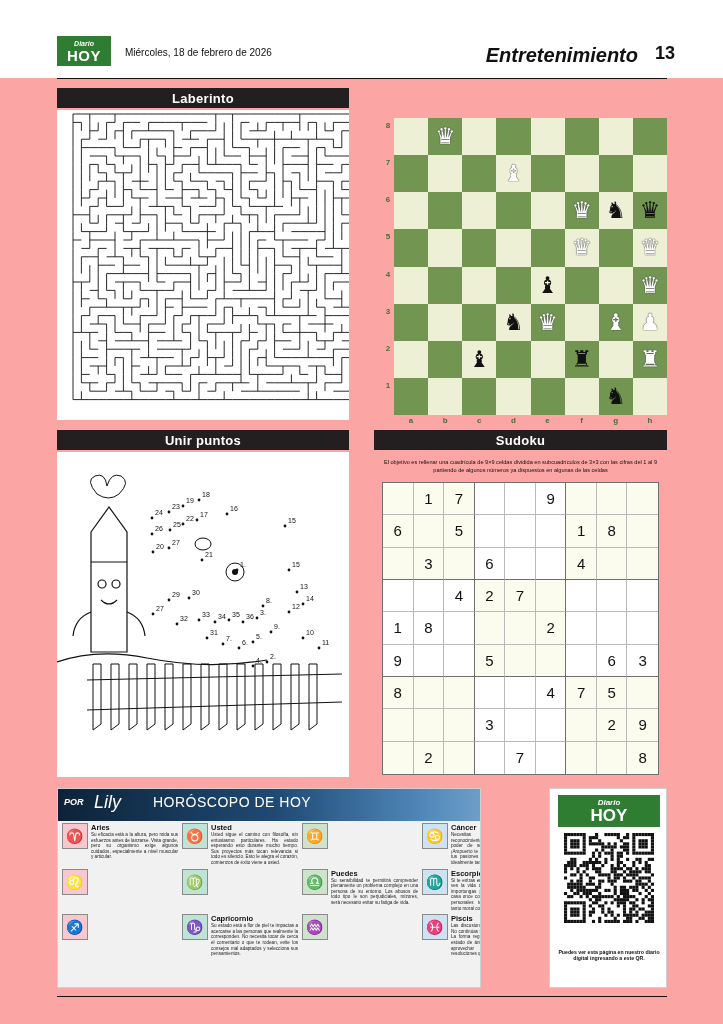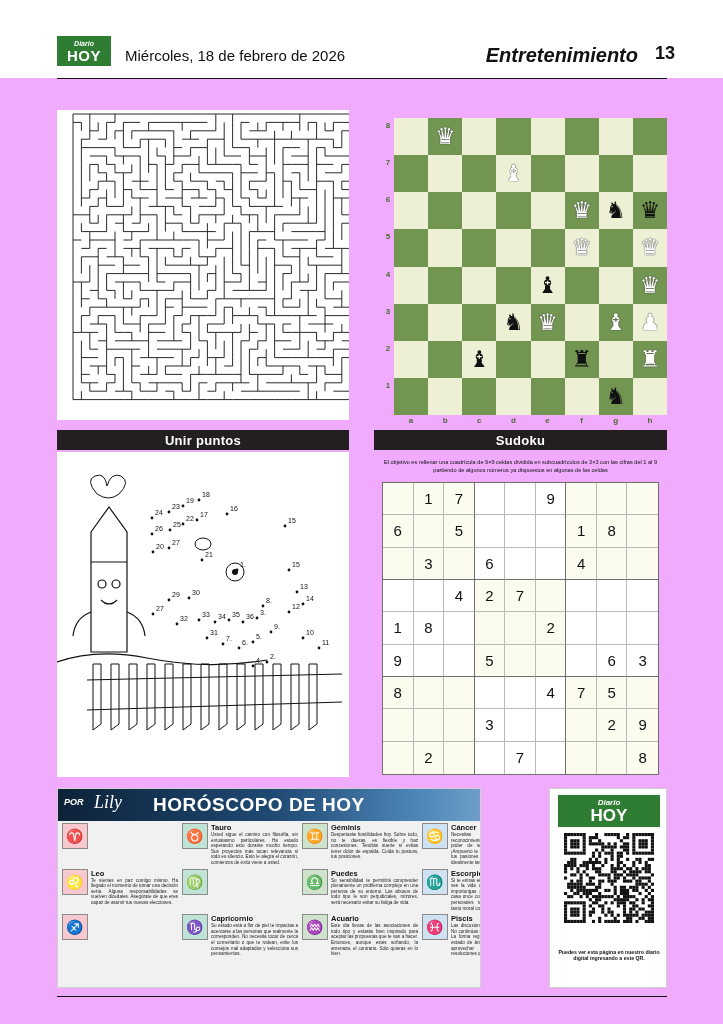--- a/index.html
+++ b/index.html
@@ -5,38 +5,38 @@
   * { box-sizing: border-box; }
   html, body { margin:0; padding:0; }
   body {
     width: 723px; height: 1024px;
     background: #ffffff;
     font-family: "Liberation Sans", sans-serif;
     color: #111;
     position: relative;
     overflow: hidden;
   }
-  .page { position:absolute; inset:0; background:#f0abfc; }
+  .page { position:absolute; inset:0; background:#fca5a5; }
 
   
   .masthead {
     position:absolute; left:0; top:0; width:723px; height:78px;
     background:#fff;
   }
   .logo {
     position:absolute; left:57px; top:36px; width:54px; height:30px;
     background:#2f7d32; border:1px solid #2f7d32;
     display:flex; flex-direction:column; align-items:center; justify-content:center;
     color:#fff;
   }
   .logo .l1 { font-size:7px; font-weight:bold; line-height:8px; font-style:italic;}
   .logo .l2 { font-size:15px; font-weight:bold; line-height:15px; letter-spacing:0.5px;}
   .date {
     position:absolute; left:125px; top:47px;
-    font-size:15px; color:#111;
+    font-size:10px; color:#111;
   }
   .section-name {
     position:absolute; right:85px; top:44px;
     font-size:20px; font-style:italic; font-weight:bold; color:#111;
   }
   .page-num {
     position:absolute; right:48px; top:43px;
     font-size:18px; font-weight:bold; color:#111;
   }
   .rule-top {
@@ -117,24 +117,24 @@
   .horo-head {
     position:absolute; left:0; top:0; width:484px; height:32px;
     background:linear-gradient(90deg,#0d2238 0%, #1f4a74 45%, #4f87ba 75%, #8fb6d6 100%);
   }
   .horo-por {
     position:absolute; left:6px; top:8px; font-size:9px; font-weight:bold;
     color:#ffffff; font-style:italic;
   }
   .horo-lily {
     position:absolute; left:36px; top:3px; font-size:18px; color:#ffffff;
-    font-family:Liberation Serif, serif; font-style:italic;
+    font-family:Liberation Sans, sans-serif; font-style:italic;
   }
   .horo-title {
-    position:absolute; left:95px; top:5px; font-size:19px; font-weight:bold;
+    position:absolute; left:95px; top:5px; font-size:14px; font-weight:normal;
     color:#ffffff; letter-spacing:0.5px;
   }
   .horo-grid {
     position:absolute; left:4px; top:34px; width:476px;
     display:grid; grid-template-columns:repeat(4,1fr); gap:3px 4px;
   }
   .sign { display:flex; gap:3px; }
   .sign-ico {
     width:26px; height:26px; flex:0 0 26px; border:1px solid #8a8a8a;
     display:flex; align-items:center; justify-content:center; font-size:14px; color:#333;
@@ -172,20 +172,21 @@
     <div class="logo">
       <div class="l1">Diario</div>
       <div class="l2">HOY</div>
     </div>
     <div class="date">Miércoles, 18 de febrero de 2026</div>
     <div class="section-name">Entretenimiento</div>
     <div class="page-num">13</div>
   </div>
   <div class="rule-top"></div>
 
+  <div class="banner" style="left:57px; top:88px; width:292px; height:20px;">Laberinto</div>
   <div class="banner" style="left:374px; top:430px; width:293px; height:20px;">Sudoku</div>
   <div class="banner" style="left:57px; top:430px; width:292px; height:20px;">Unir puntos</div>
 
   <div class="maze-box">
     <svg class="maze-svg" id="maze-svg" width="292" height="300" viewBox="0 0 292 300">
         <path d="M16 4h8.4M16 4v8.4M24.4 4h8.4M32.8 4h8.4M32.8 4v8.4M41.2 4h8.4M49.6 4h8.4M58 4h8.4M58 4v8.4M66.4 4h8.4M74.80000000000001 4h8.4M83.2 4h8.4M91.60000000000001 4h8.4M100 4h8.4M108.4 4h8.4M116.80000000000001 4h8.4M125.2 4h8.4M133.60000000000002 4h8.4M142 4h8.4M150.4 4h8.4M158.8 4h8.4M158.8 4v8.4M167.20000000000002 4h8.4M175.6 4h8.4M175.6 4v8.4M184 4h8.4M192.4 4h8.4M200.8 4h8.4M209.20000000000002 4h8.4M217.60000000000002 4h8.4M226 4h8.4M234.4 4h8.4M242.8 4h8.4M242.8 4v8.4M251.20000000000002 4h8.4M259.6 4h8.4M268 4h8.4M276.40000000000003 4h8.4M284.8 4h8.4M293.2 4h8.4M301.59999999999997 4v8.4M16 12.4h8.4M16 12.4v8.4M24.4 12.4v8.4M32.8 12.4v8.4M41.2 12.4v8.4M49.6 12.4h8.4M49.6 12.4v8.4M66.4 12.4h8.4M66.4 12.4v8.4M74.80000000000001 12.4h8.4M91.60000000000001 12.4h8.4M91.60000000000001 12.4v8.4M100 12.4h8.4M108.4 12.4h8.4M116.80000000000001 12.4h8.4M125.2 12.4h8.4M125.2 12.4v8.4M133.60000000000002 12.4h8.4M142 12.4h8.4M158.8 12.4v8.4M167.20000000000002 12.4v8.4M175.6 12.4v8.4M184 12.4h8.4M184 12.4v8.4M200.8 12.4v8.4M209.20000000000002 12.4h8.4M209.20000000000002 12.4v8.4M217.60000000000002 12.4h8.4M226 12.4h8.4M226 12.4v8.4M234.4 12.4h8.4M242.8 12.4v8.4M251.20000000000002 12.4h8.4M251.20000000000002 12.4v8.4M259.6 12.4v8.4M268 12.4v8.4M276.40000000000003 12.4h8.4M276.40000000000003 12.4v8.4M284.8 12.4h8.4M293.2 12.4h8.4M301.59999999999997 12.4v8.4M16 20.8v8.4M32.8 20.8h8.4M32.8 20.8v8.4M49.6 20.8v8.4M58 20.8h8.4M58 20.8v8.4M66.4 20.8v8.4M74.80000000000001 20.8h8.4M74.80000000000001 20.8v8.4M83.2 20.8h8.4M91.60000000000001 20.8h8.4M100 20.8h8.4M108.4 20.8h8.4M116.80000000000001 20.8v8.4M133.60000000000002 20.8h8.4M133.60000000000002 20.8v8.4M142 20.8h8.4M150.4 20.8h8.4M167.20000000000002 20.8v8.4M175.6 20.8v8.4M184 20.8v8.4M192.4 20.8h8.4M200.8 20.8h8.4M217.60000000000002 20.8v8.4M234.4 20.8v8.4M259.6 20.8v8.4M268 20.8h8.4M284.8 20.8h8.4M284.8 20.8v8.4M301.59999999999997 20.8v8.4M16 29.200000000000003v8.4M24.4 29.200000000000003h8.4M24.4 29.200000000000003v8.4M41.2 29.200000000000003h8.4M66.4 29.200000000000003v8.4M83.2 29.200000000000003h8.4M83.2 29.200000000000003v8.4M91.60000000000001 29.200000000000003h8.4M91.60000000000001 29.200000000000003v8.4M100 29.200000000000003h8.4M108.4 29.200000000000003v8.4M116.80000000000001 29.200000000000003v8.4M125.2 29.200000000000003h8.4M133.60000000000002 29.200000000000003h8.4M150.4 29.200000000000003h8.4M150.4 29.200000000000003v8.4M158.8 29.200000000000003h8.4M167.20000000000002 29.200000000000003v8.4M175.6 29.200000000000003v8.4M184 29.200000000000003h8.4M192.4 29.200000000000003h8.4M200.8 29.200000000000003h8.4M200.8 29.200000000000003v8.4M209.20000000000002 29.200000000000003h8.4M217.60000000000002 29.200000000000003h8.4M217.60000000000002 29.200000000000003v8.4M226 29.200000000000003h8.4M234.4 29.200000000000003h8.4M242.8 29.200000000000003h8.4M251.20000000000002 29.200000000000003h8.4M251.20000000000002 29.200000000000003v8.4M259.6 29.200000000000003h8.4M268 29.200000000000003h8.4M276.40000000000003 29.200000000000003v8.4M284.8 29.200000000000003v8.4M293.2 29.200000000000003v8.4M301.59999999999997 29.200000000000003v8.4M16 37.6v8.4M24.4 37.6h8.4M24.4 37.6v8.4M32.8 37.6h8.4M41.2 37.6h8.4M49.6 37.6h8.4M58 37.6v8.4M66.4 37.6h8.4M74.80000000000001 37.6h8.4M91.60000000000001 37.6v8.4M100 37.6v8.4M116.80000000000001 37.6h8.4M116.80000000000001 37.6v8.4M133.60000000000002 37.6h8.4M133.60000000000002 37.6v8.4M142 37.6h8.4M150.4 37.6v8.4M158.8 37.6v8.4M167.20000000000002 37.6v8.4M175.6 37.6h8.4M184 37.6h8.4M192.4 37.6v8.4M209.20000000000002 37.6v8.4M217.60000000000002 37.6v8.4M226 37.6h8.4M226 37.6v8.4M234.4 37.6h8.4M251.20000000000002 37.6v8.4M259.6 37.6h8.4M259.6 37.6v8.4M268 37.6v8.4M276.40000000000003 37.6h8.4M293.2 37.6v8.4M301.59999999999997 37.6v8.4M16 46v8.4M24.4 46v8.4M32.8 46h8.4M41.2 46h8.4M49.6 46v8.4M58 46h8.4M66.4 46h8.4M66.4 46v8.4M74.80000000000001 46h8.4M83.2 46v8.4M91.60000000000001 46v8.4M100 46h8.4M108.4 46v8.4M116.80000000000001 46h8.4M116.80000000000001 46v8.4M125.2 46h8.4M142 46v8.4M150.4 46v8.4M158.8 46v8.4M167.20000000000002 46h8.4M175.6 46h8.4M192.4 46h8.4M192.4 46v8.4M200.8 46h8.4M209.20000000000002 46v8.4M217.60000000000002 46v8.4M226 46v8.4M234.4 46h8.4M242.8 46h8.4M251.20000000000002 46v8.4M259.6 46v8.4M268 46h8.4M276.40000000000003 46h8.4M284.8 46h8.4M293.2 46v8.4M301.59999999999997 46v8.4M16 54.400000000000006v8.4M24.4 54.400000000000006v8.4M32.8 54.400000000000006h8.4M32.8 54.400000000000006v8.4M41.2 54.400000000000006v8.4M49.6 54.400000000000006h8.4M58 54.400000000000006v8.4M74.80000000000001 54.400000000000006v8.4M83.2 54.400000000000006v8.4M91.60000000000001 54.400000000000006h8.4M91.60000000000001 54.400000000000006v8.4M100 54.400000000000006v8.4M108.4 54.400000000000006h8.4M108.4 54.400000000000006v8.4M125.2 54.400000000000006h8.4M125.2 54.400000000000006v8.4M133.60000000000002 54.400000000000006h8.4M142 54.400000000000006v8.4M150.4 54.400000000000006h8.4M158.8 54.400000000000006h8.4M167.20000000000002 54.400000000000006h8.4M175.6 54.400000000000006h8.4M184 54.400000000000006v8.4M192.4 54.400000000000006h8.4M209.20000000000002 54.400000000000006v8.4M226 54.400000000000006h8.4M226 54.400000000000006v8.4M234.4 54.400000000000006h8.4M242.8 54.400000000000006h8.4M251.20000000000002 54.400000000000006v8.4M259.6 54.400000000000006h8.4M259.6 54.400000000000006v8.4M268 54.400000000000006h8.4M284.8 54.400000000000006h8.4M284.8 54.400000000000006v8.4M301.59999999999997 54.400000000000006v8.4M16 62.800000000000004v8.4M24.4 62.800000000000004v8.4M32.8 62.800000000000004v8.4M41.2 62.800000000000004h8.4M49.6 62.800000000000004v8.4M58 62.800000000000004h8.4M66.4 62.800000000000004h8.4M66.4 62.800000000000004v8.4M83.2 62.800000000000004v8.4M100 62.800000000000004v8.4M108.4 62.800000000000004v8.4M116.80000000000001 62.800000000000004h8.4M116.80000000000001 62.800000000000004v8.4M133.60000000000002 62.800000000000004v8.4M142 62.800000000000004h8.4M150.4 62.800000000000004h8.4M158.8 62.800000000000004h8.4M167.20000000000002 62.800000000000004h8.4M175.6 62.800000000000004v8.4M184 62.800000000000004h8.4M184 62.800000000000004v8.4M192.4 62.800000000000004h8.4M209.20000000000002 62.800000000000004h8.4M209.20000000000002 62.800000000000004v8.4M217.60000000000002 62.800000000000004v8.4M226 62.800000000000004v8.4M234.4 62.800000000000004h8.4M242.8 62.800000000000004v8.4M251.20000000000002 62.800000000000004v8.4M259.6 62.800000000000004v8.4M268 62.800000000000004h8.4M276.40000000000003 62.800000000000004h8.4M293.2 62.800000000000004h8.4M293.2 62.800000000000004v8.4M301.59999999999997 62.800000000000004v8.4M16 71.2v8.4M24.4 71.2v8.4M41.2 71.2h8.4M41.2 71.2v8.4M49.6 71.2h8.4M58 71.2v8.4M66.4 71.2v8.4M74.80000000000001 71.2h8.4M83.2 71.2h8.4M83.2 71.2v8.4M100 71.2v8.4M108.4 71.2v8.4M116.80000000000001 71.2h8.4M125.2 71.2v8.4M133.60000000000002 71.2h8.4M142 71.2h8.4M150.4 71.2v8.4M158.8 71.2h8.4M167.20000000000002 71.2v8.4M175.6 71.2v8.4M184 71.2v8.4M192.4 71.2h8.4M192.4 71.2v8.4M200.8 71.2h8.4M217.60000000000002 71.2v8.4M226 71.2h8.4M226 71.2v8.4M234.4 71.2v8.4M242.8 71.2v8.4M259.6 71.2h8.4M259.6 71.2v8.4M268 71.2h8.4M276.40000000000003 71.2v8.4M284.8 71.2h8.4M284.8 71.2v8.4M301.59999999999997 71.2v8.4M16 79.60000000000001v8.4M24.4 79.60000000000001v8.4M32.8 79.60000000000001h8.4M32.8 79.60000000000001v8.4M49.6 79.60000000000001v8.4M58 79.60000000000001v8.4M66.4 79.60000000000001h8.4M66.4 79.60000000000001v8.4M74.80000000000001 79.60000000000001v8.4M83.2 79.60000000000001h8.4M91.60000000000001 79.60000000000001h8.4M100 79.60000000000001v8.4M108.4 79.60000000000001h8.4M125.2 79.60000000000001h8.4M125.2 79.60000000000001v8.4M133.60000000000002 79.60000000000001h8.4M142 79.60000000000001v8.4M150.4 79.60000000000001h8.4M158.8 79.60000000000001v8.4M167.20000000000002 79.60000000000001h8.4M175.6 79.60000000000001v8.4M184 79.60000000000001v8.4M192.4 79.60000000000001h8.4M200.8 79.60000000000001v8.4M209.20000000000002 79.60000000000001v8.4M217.60000000000002 79.60000000000001v8.4M226 79.60000000000001v8.4M234.4 79.60000000000001v8.4M242.8 79.60000000000001h8.4M251.20000000000002 79.60000000000001h8.4M259.6 79.60000000000001v8.4M268 79.60000000000001v8.4M276.40000000000003 79.60000000000001v8.4M284.8 79.60000000000001h8.4M301.59999999999997 79.60000000000001v8.4M16 88v8.4M24.4 88h8.4M24.4 88v8.4M41.2 88h8.4M41.2 88v8.4M49.6 88v8.4M66.4 88v8.4M74.80000000000001 88h8.4M83.2 88h8.4M83.2 88v8.4M100 88v8.4M108.4 88h8.4M116.80000000000001 88h8.4M125.2 88v8.4M133.60000000000002 88h8.4M142 88h8.4M158.8 88h8.4M158.8 88v8.4M167.20000000000002 88v8.4M175.6 88v8.4M184 88h8.4M192.4 88v8.4M200.8 88h8.4M217.60000000000002 88v8.4M234.4 88h8.4M234.4 88v8.4M242.8 88h8.4M242.8 88v8.4M259.6 88v8.4M268 88v8.4M276.40000000000003 88h8.4M276.40000000000003 88v8.4M284.8 88h8.4M284.8 88v8.4M301.59999999999997 88v8.4M16 96.4v8.4M32.8 96.4h8.4M32.8 96.4v8.4M49.6 96.4h8.4M58 96.4h8.4M74.80000000000001 96.4v8.4M83.2 96.4v8.4M91.60000000000001 96.4h8.4M100 96.4h8.4M108.4 96.4h8.4M108.4 96.4v8.4M116.80000000000001 96.4v8.4M125.2 96.4h8.4M133.60000000000002 96.4v8.4M142 96.4h8.4M150.4 96.4h8.4M167.20000000000002 96.4v8.4M175.6 96.4h8.4M184 96.4v8.4M192.4 96.4h8.4M200.8 96.4h8.4M209.20000000000002 96.4h8.4M209.20000000000002 96.4v8.4M217.60000000000002 96.4h8.4M242.8 96.4v8.4M251.20000000000002 96.4v8.4M259.6 96.4v8.4M268 96.4v8.4M276.40000000000003 96.4v8.4M284.8 96.4v8.4M293.2 96.4h8.4M301.59999999999997 96.4v8.4M16 104.80000000000001h8.4M16 104.80000000000001v8.4M24.4 104.80000000000001h8.4M32.8 104.80000000000001v8.4M41.2 104.80000000000001v8.4M49.6 104.80000000000001h8.4M49.6 104.80000000000001v8.4M58 104.80000000000001h8.4M66.4 104.80000000000001h8.4M66.4 104.80000000000001v8.4M83.2 104.80000000000001h8.4M83.2 104.80000000000001v8.4M91.60000000000001 104.80000000000001h8.4M100 104.80000000000001v8.4M108.4 104.80000000000001v8.4M116.80000000000001 104.80000000000001h8.4M133.60000000000002 104.80000000000001v8.4M142 104.80000000000001h8.4M142 104.80000000000001v8.4M150.4 104.80000000000001h8.4M158.8 104.80000000000001h8.4M158.8 104.80000000000001v8.4M175.6 104.80000000000001v8.4M184 104.80000000000001h8.4M192.4 104.80000000000001h8.4M192.4 104.80000000000001v8.4M200.8 104.80000000000001v8.4M209.20000000000002 104.80000000000001v8.4M217.60000000000002 104.80000000000001h8.4M217.60000000000002 104.80000000000001v8.4M226 104.80000000000001h8.4M234.4 104.80000000000001h8.4M251.20000000000002 104.80000000000001v8.4M259.6 104.80000000000001v8.4M268 104.80000000000001v8.4M276.40000000000003 104.80000000000001v8.4M284.8 104.80000000000001h8.4M293.2 104.80000000000001v8.4M301.59999999999997 104.80000000000001v8.4M16 113.2v8.4M24.4 113.2v8.4M32.8 113.2h8.4M49.6 113.2v8.4M58 113.2h8.4M66.4 113.2v8.4M74.80000000000001 113.2h8.4M91.60000000000001 113.2v8.4M100 113.2v8.4M108.4 113.2h8.4M108.4 113.2v8.4M116.80000000000001 113.2h8.4M125.2 113.2v8.4M133.60000000000002 113.2h8.4M150.4 113.2v8.4M167.20000000000002 113.2h8.4M167.20000000000002 113.2v8.4M175.6 113.2h8.4M184 113.2v8.4M200.8 113.2v8.4M217.60000000000002 113.2v8.4M226 113.2h8.4M226 113.2v8.4M234.4 113.2h8.4M242.8 113.2h8.4M251.20000000000002 113.2h8.4M268 113.2v8.4M276.40000000000003 113.2v8.4M284.8 113.2h8.4M284.8 113.2v8.4M301.59999999999997 113.2v8.4M16 121.60000000000001v8.4M24.4 121.60000000000001h8.4M32.8 121.60000000000001h8.4M32.8 121.60000000000001v8.4M41.2 121.60000000000001h8.4M58 121.60000000000001v8.4M66.4 121.60000000000001h8.4M74.80000000000001 121.60000000000001h8.4M74.80000000000001 121.60000000000001v8.4M83.2 121.60000000000001h8.4M100 121.60000000000001v8.4M116.80000000000001 121.60000000000001v8.4M125.2 121.60000000000001h8.4M133.60000000000002 121.60000000000001h8.4M142 121.60000000000001h8.4M150.4 121.60000000000001h8.4M150.4 121.60000000000001v8.4M167.20000000000002 121.60000000000001v8.4M175.6 121.60000000000001v8.4M184 121.60000000000001v8.4M192.4 121.60000000000001h8.4M192.4 121.60000000000001v8.4M200.8 121.60000000000001h8.4M209.20000000000002 121.60000000000001h8.4M217.60000000000002 121.60000000000001v8.4M234.4 121.60000000000001h8.4M242.8 121.60000000000001h8.4M251.20000000000002 121.60000000000001h8.4M259.6 121.60000000000001h8.4M268 121.60000000000001v8.4M276.40000000000003 121.60000000000001v8.4M284.8 121.60000000000001v8.4M293.2 121.60000000000001h8.4M293.2 121.60000000000001v8.4M301.59999999999997 121.60000000000001v8.4M16 130h8.4M16 130v8.4M32.8 130h8.4M32.8 130v8.4M41.2 130h8.4M49.6 130h8.4M58 130v8.4M66.4 130h8.4M83.2 130h8.4M83.2 130v8.4M91.60000000000001 130h8.4M100 130h8.4M108.4 130h8.4M116.80000000000001 130h8.4M125.2 130h8.4M133.60000000000002 130h8.4M142 130v8.4M150.4 130h8.4M150.4 130v8.4M158.8 130h8.4M175.6 130v8.4M184 130v8.4M192.4 130v8.4M200.8 130h8.4M200.8 130v8.4M217.60000000000002 130h8.4M226 130h8.4M226 130v8.4M234.4 130h8.4M242.8 130h8.4M259.6 130h8.4M259.6 130v8.4M276.40000000000003 130v8.4M301.59999999999997 130v8.4M16 138.4v8.4M24.4 138.4h8.4M41.2 138.4h8.4M41.2 138.4v8.4M58 138.4v8.4M66.4 138.4h8.4M74.80000000000001 138.4h8.4M74.80000000000001 138.4v8.4M83.2 138.4v8.4M91.60000000000001 138.4h8.4M100 138.4h8.4M100 138.4v8.4M108.4 138.4h8.4M116.80000000000001 138.4v8.4M125.2 138.4h8.4M125.2 138.4v8.4M142 138.4v8.4M158.8 138.4h8.4M158.8 138.4v8.4M167.20000000000002 138.4h8.4M175.6 138.4v8.4M184 138.4v8.4M192.4 138.4v8.4M200.8 138.4h8.4M200.8 138.4v8.4M209.20000000000002 138.4h8.4M217.60000000000002 138.4v8.4M226 138.4v8.4M234.4 138.4h8.4M242.8 138.4h8.4M242.8 138.4v8.4M251.20000000000002 138.4h8.4M259.6 138.4v8.4M268 138.4h8.4M276.40000000000003 138.4h8.4M284.8 138.4h8.4M284.8 138.4v8.4M293.2 138.4v8.4M301.59999999999997 138.4v8.4M16 146.8v8.4M24.4 146.8h8.4M24.4 146.8v8.4M32.8 146.8h8.4M41.2 146.8v8.4M49.6 146.8h8.4M58 146.8h8.4M66.4 146.8v8.4M83.2 146.8h8.4M91.60000000000001 146.8v8.4M100 146.8v8.4M108.4 146.8v8.4M116.80000000000001 146.8h8.4M133.60000000000002 146.8v8.4M142 146.8h8.4M150.4 146.8h8.4M150.4 146.8v8.4M167.20000000000002 146.8v8.4M175.6 146.8v8.4M184 146.8v8.4M192.4 146.8v8.4M200.8 146.8v8.4M209.20000000000002 146.8v8.4M217.60000000000002 146.8v8.4M226 146.8h8.4M234.4 146.8h8.4M242.8 146.8v8.4M251.20000000000002 146.8v8.4M259.6 146.8h8.4M268 146.8h8.4M284.8 146.8v8.4M301.59999999999997 146.8v8.4M16 155.20000000000002v8.4M24.4 155.20000000000002v8.4M32.8 155.20000000000002v8.4M41.2 155.20000000000002h8.4M41.2 155.20000000000002v8.4M49.6 155.20000000000002h8.4M66.4 155.20000000000002h8.4M66.4 155.20000000000002v8.4M74.80000000000001 155.20000000000002h8.4M91.60000000000001 155.20000000000002v8.4M100 155.20000000000002v8.4M108.4 155.20000000000002h8.4M116.80000000000001 155.20000000000002h8.4M125.2 155.20000000000002h8.4M133.60000000000002 155.20000000000002h8.4M142 155.20000000000002h8.4M142 155.20000000000002v8.4M158.8 155.20000000000002v8.4M167.20000000000002 155.20000000000002v8.4M175.6 155.20000000000002v8.4M184 155.20000000000002h8.4M192.4 155.20000000000002v8.4M200.8 155.20000000000002v8.4M209.20000000000002 155.20000000000002v8.4M217.60000000000002 155.20000000000002h8.4M217.60000000000002 155.20000000000002v8.4M226 155.20000000000002h8.4M234.4 155.20000000000002v8.4M242.8 155.20000000000002v8.4M251.20000000000002 155.20000000000002h8.4M259.6 155.20000000000002h8.4M259.6 155.20000000000002v8.4M268 155.20000000000002h8.4M276.40000000000003 155.20000000000002h8.4M284.8 155.20000000000002v8.4M293.2 155.20000000000002h8.4M301.59999999999997 155.20000000000002v8.4M16 163.6v8.4M32.8 163.6v8.4M41.2 163.6v8.4M49.6 163.6h8.4M49.6 163.6v8.4M58 163.6h8.4M66.4 163.6h8.4M74.80000000000001 163.6h8.4M83.2 163.6h8.4M91.60000000000001 163.6v8.4M100 163.6h8.4M100 163.6v8.4M108.4 163.6h8.4M116.80000000000001 163.6h8.4M125.2 163.6h8.4M133.60000000000002 163.6v8.4M142 163.6v8.4M150.4 163.6h8.4M150.4 163.6v8.4M158.8 163.6v8.4M167.20000000000002 163.6v8.4M175.6 163.6h8.4M184 163.6v8.4M192.4 163.6v8.4M209.20000000000002 163.6v8.4M217.60000000000002 163.6v8.4M226 163.6h8.4M226 163.6v8.4M242.8 163.6v8.4M251.20000000000002 163.6v8.4M259.6 163.6v8.4M268 163.6h8.4M268 163.6v8.4M276.40000000000003 163.6h8.4M284.8 163.6h8.4M301.59999999999997 163.6v8.4M16 172h8.4M16 172v8.4M24.4 172h8.4M24.4 172v8.4M41.2 172v8.4M49.6 172v8.4M58 172h8.4M66.4 172h8.4M66.4 172v8.4M74.80000000000001 172h8.4M83.2 172v8.4M100 172h8.4M116.80000000000001 172h8.4M116.80000000000001 172v8.4M125.2 172h8.4M133.60000000000002 172v8.4M142 172v8.4M158.8 172v8.4M167.20000000000002 172h8.4M167.20000000000002 172v8.4M175.6 172h8.4M192.4 172v8.4M200.8 172h8.4M209.20000000000002 172v8.4M217.60000000000002 172v8.4M226 172v8.4M234.4 172h8.4M234.4 172v8.4M242.8 172h8.4M259.6 172v8.4M268 172v8.4M276.40000000000003 172h8.4M276.40000000000003 172v8.4M284.8 172h8.4M293.2 172h8.4M293.2 172v8.4M301.59999999999997 172v8.4M16 180.4v8.4M24.4 180.4v8.4M32.8 180.4h8.4M41.2 180.4v8.4M49.6 180.4h8.4M58 180.4v8.4M66.4 180.4v8.4M74.80000000000001 180.4v8.4M83.2 180.4h8.4M91.60000000000001 180.4h8.4M100 180.4h8.4M100 180.4v8.4M108.4 180.4h8.4M125.2 180.4v8.4M133.60000000000002 180.4v8.4M150.4 180.4h8.4M150.4 180.4v8.4M167.20000000000002 180.4v8.4M175.6 180.4h8.4M184 180.4h8.4M192.4 180.4h8.4M200.8 180.4h8.4M217.60000000000002 180.4v8.4M234.4 180.4v8.4M242.8 180.4h8.4M251.20000000000002 180.4h8.4M251.20000000000002 180.4v8.4M268 180.4v8.4M284.8 180.4v8.4M293.2 180.4v8.4M301.59999999999997 180.4v8.4M16 188.8v8.4M24.4 188.8h8.4M24.4 188.8v8.4M41.2 188.8h8.4M49.6 188.8v8.4M66.4 188.8h8.4M83.2 188.8h8.4M83.2 188.8v8.4M91.60000000000001 188.8v8.4M100 188.8v8.4M108.4 188.8h8.4M108.4 188.8v8.4M116.80000000000001 188.8h8.4M125.2 188.8v8.4M133.60000000000002 188.8h8.4M142 188.8h8.4M158.8 188.8h8.4M158.8 188.8v8.4M167.20000000000002 188.8h8.4M175.6 188.8h8.4M184 188.8h8.4M184 188.8v8.4M192.4 188.8h8.4M200.8 188.8h8.4M209.20000000000002 188.8h8.4M217.60000000000002 188.8v8.4M226 188.8h8.4M226 188.8v8.4M242.8 188.8v8.4M251.20000000000002 188.8v8.4M259.6 188.8v8.4M268 188.8h8.4M276.40000000000003 188.8h8.4M284.8 188.8v8.4M301.59999999999997 188.8v8.4M16 197.20000000000002v8.4M32.8 197.20000000000002h8.4M32.8 197.20000000000002v8.4M41.2 197.20000000000002h8.4M49.6 197.20000000000002h8.4M58 197.20000000000002h8.4M66.4 197.20000000000002h8.4M66.4 197.20000000000002v8.4M74.80000000000001 197.20000000000002h8.4M74.80000000000001 197.20000000000002v8.4M100 197.20000000000002v8.4M108.4 197.20000000000002h8.4M108.4 197.20000000000002v8.4M125.2 197.20000000000002h8.4M125.2 197.20000000000002v8.4M133.60000000000002 197.20000000000002h8.4M142 197.20000000000002h8.4M158.8 197.20000000000002v8.4M167.20000000000002 197.20000000000002h8.4M167.20000000000002 197.20000000000002v8.4M175.6 197.20000000000002v8.4M192.4 197.20000000000002v8.4M200.8 197.20000000000002h8.4M209.20000000000002 197.20000000000002v8.4M217.60000000000002 197.20000000000002v8.4M226 197.20000000000002h8.4M234.4 197.20000000000002h8.4M251.20000000000002 197.20000000000002v8.4M259.6 197.20000000000002h8.4M268 197.20000000000002v8.4M276.40000000000003 197.20000000000002h8.4M284.8 197.20000000000002h8.4M301.59999999999997 197.20000000000002v8.4M16 205.60000000000002v8.4M24.4 205.60000000000002h8.4M24.4 205.60000000000002v8.4M41.2 205.60000000000002h8.4M41.2 205.60000000000002v8.4M49.6 205.60000000000002h8.4M58 205.60000000000002v8.4M66.4 205.60000000000002v8.4M83.2 205.60000000000002h8.4M83.2 205.60000000000002v8.4M91.60000000000001 205.60000000000002h8.4M108.4 205.60000000000002v8.4M116.80000000000001 205.60000000000002h8.4M116.80000000000001 205.60000000000002v8.4M133.60000000000002 205.60000000000002h8.4M133.60000000000002 205.60000000000002v8.4M142 205.60000000000002h8.4M142 205.60000000000002v8.4M150.4 205.60000000000002h8.4M167.20000000000002 205.60000000000002v8.4M175.6 205.60000000000002h8.4M175.6 205.60000000000002v8.4M184 205.60000000000002h8.4M192.4 205.60000000000002h8.4M200.8 205.60000000000002v8.4M209.20000000000002 205.60000000000002h8.4M217.60000000000002 205.60000000000002h8.4M226 205.60000000000002h8.4M234.4 205.60000000000002h8.4M242.8 205.60000000000002h8.4M242.8 205.60000000000002v8.4M251.20000000000002 205.60000000000002h8.4M268 205.60000000000002h8.4M268 205.60000000000002v8.4M276.40000000000003 205.60000000000002h8.4M284.8 205.60000000000002h8.4M293.2 205.60000000000002h8.4M293.2 205.60000000000002v8.4M301.59999999999997 205.60000000000002v8.4M16 214v8.4M24.4 214v8.4M32.8 214h8.4M41.2 214h8.4M49.6 214v8.4M58 214v8.4M66.4 214h8.4M74.80000000000001 214h8.4M83.2 214v8.4M91.60000000000001 214h8.4M91.60000000000001 214v8.4M100 214h8.4M116.80000000000001 214v8.4M125.2 214h8.4M125.2 214v8.4M142 214v8.4M150.4 214h8.4M150.4 214v8.4M158.8 214h8.4M184 214v8.4M192.4 214v8.4M200.8 214h8.4M209.20000000000002 214h8.4M209.20000000000002 214v8.4M217.60000000000002 214v8.4M226 214h8.4M226 214v8.4M242.8 214v8.4M251.20000000000002 214h8.4M259.6 214h8.4M268 214h8.4M268 214v8.4M284.8 214v8.4M301.59999999999997 214v8.4M16 222.4h8.4M16 222.4v8.4M24.4 222.4h8.4M32.8 222.4h8.4M32.8 222.4v8.4M49.6 222.4v8.4M58 222.4h8.4M66.4 222.4h8.4M74.80000000000001 222.4v8.4M91.60000000000001 222.4h8.4M91.60000000000001 222.4v8.4M100 222.4h8.4M116.80000000000001 222.4v8.4M125.2 222.4h8.4M133.60000000000002 222.4v8.4M142 222.4v8.4M150.4 222.4h8.4M158.8 222.4h8.4M158.8 222.4v8.4M167.20000000000002 222.4h8.4M175.6 222.4h8.4M175.6 222.4v8.4M192.4 222.4h8.4M192.4 222.4v8.4M209.20000000000002 222.4v8.4M217.60000000000002 222.4v8.4M226 222.4h8.4M234.4 222.4h8.4M242.8 222.4h8.4M242.8 222.4v8.4M251.20000000000002 222.4h8.4M259.6 222.4v8.4M276.40000000000003 222.4h8.4M276.40000000000003 222.4v8.4M284.8 222.4h8.4M293.2 222.4v8.4M301.59999999999997 222.4v8.4M16 230.8v8.4M24.4 230.8v8.4M32.8 230.8v8.4M41.2 230.8h8.4M49.6 230.8v8.4M58 230.8h8.4M66.4 230.8h8.4M74.80000000000001 230.8h8.4M83.2 230.8h8.4M91.60000000000001 230.8v8.4M100 230.8h8.4M108.4 230.8h8.4M116.80000000000001 230.8h8.4M133.60000000000002 230.8v8.4M142 230.8h8.4M150.4 230.8v8.4M158.8 230.8v8.4M167.20000000000002 230.8v8.4M175.6 230.8v8.4M184 230.8h8.4M184 230.8v8.4M200.8 230.8h8.4M200.8 230.8v8.4M217.60000000000002 230.8h8.4M217.60000000000002 230.8v8.4M226 230.8h8.4M242.8 230.8v8.4M251.20000000000002 230.8v8.4M259.6 230.8h8.4M268 230.8h8.4M268 230.8v8.4M284.8 230.8h8.4M301.59999999999997 230.8v8.4M16 239.20000000000002v8.4M24.4 239.20000000000002v8.4M32.8 239.20000000000002h8.4M49.6 239.20000000000002h8.4M49.6 239.20000000000002v8.4M58 239.20000000000002h8.4M66.4 239.20000000000002h8.4M74.80000000000001 239.20000000000002h8.4M74.80000000000001 239.20000000000002v8.4M91.60000000000001 239.20000000000002v8.4M100 239.20000000000002h8.4M108.4 239.20000000000002h8.4M116.80000000000001 239.20000000000002h8.4M125.2 239.20000000000002h8.4M125.2 239.20000000000002v8.4M142 239.20000000000002v8.4M150.4 239.20000000000002v8.4M167.20000000000002 239.20000000000002v8.4M175.6 239.20000000000002v8.4M184 239.20000000000002v8.4M192.4 239.20000000000002h8.4M192.4 239.20000000000002v8.4M209.20000000000002 239.20000000000002v8.4M217.60000000000002 239.20000000000002v8.4M226 239.20000000000002h8.4M234.4 239.20000000000002h8.4M251.20000000000002 239.20000000000002v8.4M259.6 239.20000000000002h8.4M276.40000000000003 239.20000000000002h8.4M276.40000000000003 239.20000000000002v8.4M284.8 239.20000000000002h8.4M293.2 239.20000000000002h8.4M301.59999999999997 239.20000000000002v8.4M16 247.60000000000002v8.4M24.4 247.60000000000002h8.4M24.4 247.60000000000002v8.4M32.8 247.60000000000002h8.4M49.6 247.60000000000002v8.4M58 247.60000000000002h8.4M58 247.60000000000002v8.4M66.4 247.60000000000002v8.4M74.80000000000001 247.60000000000002v8.4M83.2 247.60000000000002h8.4M91.60000000000001 247.60000000000002h8.4M100 247.60000000000002h8.4M100 247.60000000000002v8.4M108.4 247.60000000000002h8.4M125.2 247.60000000000002v8.4M133.60000000000002 247.60000000000002h8.4M133.60000000000002 247.60000000000002v8.4M150.4 247.60000000000002h8.4M150.4 247.60000000000002v8.4M158.8 247.60000000000002h8.4M158.8 247.60000000000002v8.4M175.6 247.60000000000002v8.4M184 247.60000000000002v8.4M192.4 247.60000000000002v8.4M200.8 247.60000000000002h8.4M200.8 247.60000000000002v8.4M209.20000000000002 247.60000000000002v8.4M217.60000000000002 247.60000000000002h8.4M226 247.60000000000002h8.4M234.4 247.60000000000002h8.4M242.8 247.60000000000002h8.4M251.20000000000002 247.60000000000002h8.4M259.6 247.60000000000002h8.4M268 247.60000000000002h8.4M276.40000000000003 247.60000000000002v8.4M284.8 247.60000000000002h8.4M284.8 247.60000000000002v8.4M293.2 247.60000000000002v8.4M301.59999999999997 247.60000000000002v8.4M16 256v8.4M24.4 256v8.4M32.8 256h8.4M41.2 256h8.4M41.2 256v8.4M49.6 256v8.4M66.4 256v8.4M74.80000000000001 256h8.4M74.80000000000001 256v8.4M91.60000000000001 256v8.4M100 256v8.4M108.4 256h8.4M108.4 256v8.4M116.80000000000001 256h8.4M125.2 256h8.4M142 256v8.4M158.8 256v8.4M167.20000000000002 256h8.4M184 256v8.4M192.4 256v8.4M209.20000000000002 256h8.4M217.60000000000002 256h8.4M226 256h8.4M226 256v8.4M234.4 256h8.4M242.8 256v8.4M251.20000000000002 256h8.4M259.6 256h8.4M259.6 256v8.4M268 256v8.4M284.8 256v8.4M293.2 256v8.4M301.59999999999997 256v8.4M16 264.40000000000003v8.4M24.4 264.40000000000003h8.4M24.4 264.40000000000003v8.4M49.6 264.40000000000003h8.4M58 264.40000000000003v8.4M66.4 264.40000000000003v8.4M74.80000000000001 264.40000000000003v8.4M83.2 264.40000000000003h8.4M91.60000000000001 264.40000000000003h8.4M108.4 264.40000000000003h8.4M116.80000000000001 264.40000000000003h8.4M133.60000000000002 264.40000000000003h8.4M133.60000000000002 264.40000000000003v8.4M142 264.40000000000003h8.4M150.4 264.40000000000003h8.4M158.8 264.40000000000003h8.4M167.20000000000002 264.40000000000003h8.4M175.6 264.40000000000003h8.4M184 264.40000000000003v8.4M192.4 264.40000000000003h8.4M200.8 264.40000000000003h8.4M200.8 264.40000000000003v8.4M209.20000000000002 264.40000000000003h8.4M217.60000000000002 264.40000000000003h8.4M234.4 264.40000000000003v8.4M242.8 264.40000000000003h8.4M259.6 264.40000000000003v8.4M268 264.40000000000003h8.4M276.40000000000003 264.40000000000003h8.4M284.8 264.40000000000003v8.4M301.59999999999997 264.40000000000003v8.4M16 272.8v8.4M24.4 272.8h8.4M32.8 272.8h8.4M32.8 272.8v8.4M49.6 272.8h8.4M49.6 272.8v8.4M66.4 272.8v8.4M74.80000000000001 272.8h8.4M83.2 272.8v8.4M91.60000000000001 272.8h8.4M100 272.8h8.4M100 272.8v8.4M108.4 272.8h8.4M116.80000000000001 272.8h8.4M125.2 272.8v8.4M133.60000000000002 272.8v8.4M142 272.8h8.4M142 272.8v8.4M158.8 272.8h8.4M158.8 272.8v8.4M167.20000000000002 272.8h8.4M175.6 272.8h8.4M175.6 272.8v8.4M184 272.8h8.4M200.8 272.8v8.4M209.20000000000002 272.8h8.4M217.60000000000002 272.8h8.4M226 272.8h8.4M234.4 272.8h8.4M242.8 272.8h8.4M251.20000000000002 272.8h8.4M251.20000000000002 272.8v8.4M268 272.8h8.4M268 272.8v8.4M276.40000000000003 272.8h8.4M293.2 272.8h8.4M293.2 272.8v8.4M301.59999999999997 272.8v8.4M16 281.2v8.4M16 289.59999999999997h8.4M24.4 281.2v8.4M24.4 289.59999999999997h8.4M32.8 281.2h8.4M32.8 289.59999999999997h8.4M41.2 281.2h8.4M41.2 289.59999999999997h8.4M49.6 289.59999999999997h8.4M58 281.2h8.4M58 289.59999999999997h8.4M66.4 281.2h8.4M66.4 289.59999999999997h8.4M74.80000000000001 281.2v8.4M74.80000000000001 289.59999999999997h8.4M83.2 281.2h8.4M83.2 289.59999999999997h8.4M91.60000000000001 281.2h8.4M91.60000000000001 289.59999999999997h8.4M100 289.59999999999997h8.4M108.4 281.2h8.4M108.4 289.59999999999997h8.4M116.80000000000001 281.2v8.4M116.80000000000001 289.59999999999997h8.4M125.2 281.2h8.4M125.2 289.59999999999997h8.4M133.60000000000002 289.59999999999997h8.4M142 281.2v8.4M142 289.59999999999997h8.4M150.4 281.2h8.4M150.4 289.59999999999997h8.4M158.8 289.59999999999997h8.4M167.20000000000002 281.2v8.4M167.20000000000002 289.59999999999997h8.4M175.6 289.59999999999997h8.4M184 281.2h8.4M184 289.59999999999997h8.4M192.4 281.2h8.4M192.4 289.59999999999997h8.4M200.8 281.2h8.4M200.8 289.59999999999997h8.4M209.20000000000002 281.2h8.4M209.20000000000002 289.59999999999997h8.4M217.60000000000002 281.2h8.4M217.60000000000002 289.59999999999997h8.4M226 281.2h8.4M226 289.59999999999997h8.4M234.4 281.2h8.4M234.4 289.59999999999997h8.4M242.8 289.59999999999997h8.4M251.20000000000002 281.2v8.4M251.20000000000002 289.59999999999997h8.4M259.6 281.2v8.4M259.6 289.59999999999997h8.4M268 289.59999999999997h8.4M276.40000000000003 281.2h8.4M276.40000000000003 289.59999999999997h8.4M284.8 281.2h8.4M284.8 289.59999999999997h8.4M293.2 289.59999999999997h8.4M301.59999999999997 281.2v8.4" stroke="#111" stroke-width="0.9" fill="none"></path>
       </svg>
   </div>
 
   <div class="chess-wrap">
@@ -503,48 +504,44 @@
   </div>
 
   <div class="horo">
     <div class="horo-head"></div>
     <div class="horo-por">POR</div>
     <div class="horo-lily">Lily</div>
     <div class="horo-title">HORÓSCOPO DE HOY</div>
     <div class="horo-grid" id="horo-grid">
         <div class="sign">
           <div class="sign-ico" style="background: rgb(247, 201, 207);">♈</div>
+          <div class="sign-body">
+            <div class="sign-name">Aries</div>
+            <div class="sign-txt">Su eficacia está a la altura, pero mida sus esfuerzos antes de lanzarse. Vista grande, pero su organismo exige algunos cuidados, especialmente a nivel muscular y articular.</div>
+          </div>
         </div>
         <div class="sign">
           <div class="sign-ico" style="background: rgb(191, 227, 212);">♉</div>
           <div class="sign-body">
-            <div class="sign-name">Tauro</div>
+            <div class="sign-name">Usted</div>
             <div class="sign-txt">Usted sigue el camino con filosofía, sin entusiasmo particulares. Ha estado esperando esto durante mucho tiempo. Sus proyectos más tocan relevancia si todo es silencio. Esto le alegra el corazón, comienzos de éxito viene a usted.</div>
           </div>
         </div>
         <div class="sign">
           <div class="sign-ico" style="background: rgb(207, 227, 204);">♊</div>
-          <div class="sign-body">
-            <div class="sign-name">Géminis</div>
-            <div class="sign-txt">Despertarás hostilidades hoy. Sobre todo, no te dueras, es flexible y haz concesiones. Tendrás suerte si evitas tener dolor de espalda. Cuida tu postura, tus posiciones.</div>
-          </div>
         </div>
         <div class="sign">
           <div class="sign-ico" style="background: rgb(207, 226, 241);">♋</div>
           <div class="sign-body">
             <div class="sign-name">Cáncer</div>
             <div class="sign-txt">Necesitas más que nunca el reconocimiento de tu entorno, de probar tu poder de seducción. Se sabe solo, ¡Ampuerto te darás ance con insistir o en tus pasiones personales te revitalizarán idealmente tanto moral como físicamente.</div>
           </div>
         </div>
         <div class="sign">
           <div class="sign-ico" style="background: rgb(247, 201, 207);">♌</div>
-          <div class="sign-body">
-            <div class="sign-name">Leo</div>
-            <div class="sign-txt">Te sientes en paz contigo mismo. Ha llegado el momento de tomar una decisión seria. Alguna responsabilidades se vuelven dicedales. Asegúrate de que eres capaz de asumir tus nuevas elecciones.</div>
-          </div>
         </div>
         <div class="sign">
           <div class="sign-ico" style="background: rgb(191, 227, 212);">♍</div>
         </div>
         <div class="sign">
           <div class="sign-ico" style="background: rgb(207, 227, 204);">♎</div>
           <div class="sign-body">
             <div class="sign-name">Puedes</div>
             <div class="sign-txt">Su sensibilidad te permitirá comprender plenamente un problema complejo en una persona de su entorno. Los abusos de todo tipo le son perjudiciales, mízores, será necesario evitar su fatiga de vida.</div>
           </div>
@@ -561,24 +558,20 @@
         </div>
         <div class="sign">
           <div class="sign-ico" style="background: rgb(191, 227, 212);">♑</div>
           <div class="sign-body">
             <div class="sign-name">Capricornio</div>
             <div class="sign-txt">Su estado está a flor de piel te impactas a acercarse a las personas que realmente la corresponden. No necesita tocar de cerca el comentario o que te rodean, evite los consejos mal adaptados y selecciona sus pensamientos.</div>
           </div>
         </div>
         <div class="sign">
           <div class="sign-ico" style="background: rgb(207, 227, 204);">♒</div>
-          <div class="sign-body">
-            <div class="sign-name">Acuario</div>
-            <div class="sign-txt">Este día llevas de las asociaciones de todo tipo y estarás bien inspirado para aceptar las propuestas que te van a hacer. Entonces, aunque estés soñando, la amenaza, el contrario. Solo quieras en lo bien.</div>
-          </div>
         </div>
         <div class="sign">
           <div class="sign-ico" style="background: rgb(207, 226, 241);">♓</div>
           <div class="sign-body">
             <div class="sign-name">Piscis</div>
             <div class="sign-txt">Las discusiones de la víspera te alivian. No continúas ser positiva, ¡y gusta con tu! La forma regresa con tus órganos a tu estado de ánimo empleo digital. Podrías aprovechar plenamente las buenas resoluciones que tomes.</div>
           </div>
         </div>
       </div>
   </div>

